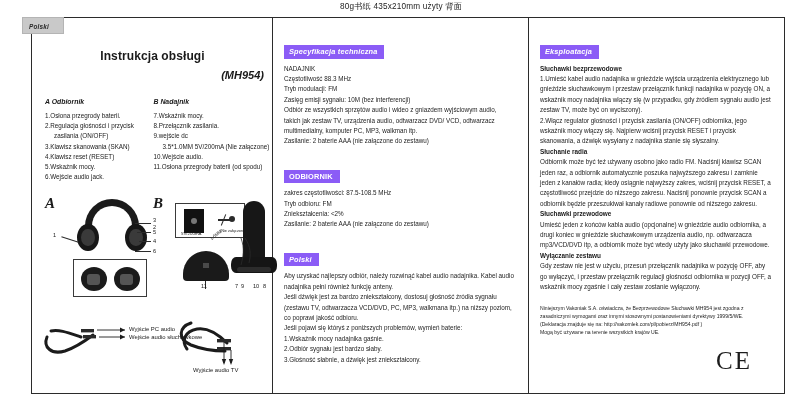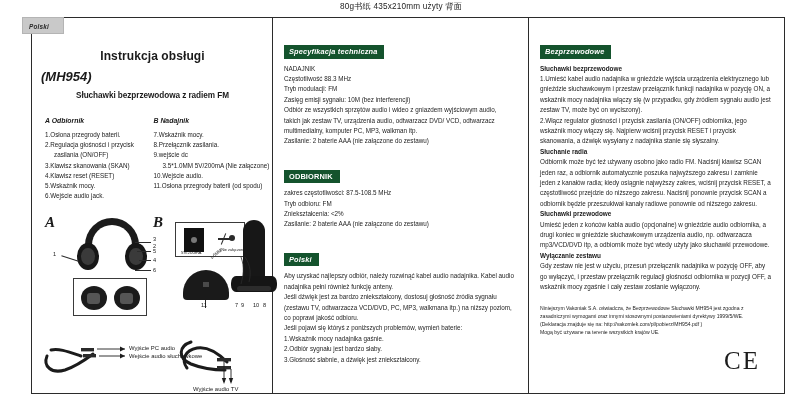--- a/index.html
+++ b/index.html
@@ -64,22 +64,22 @@
 
   
   .title {
     text-align: center;
     font-size: 12px;
     font-weight: bold;
     margin-top: 24px;
     letter-spacing: .1px;
   }
   .model {
-    text-align: left;
-    font-size: 13px;
+    text-align: right;
+    font-size: 11px;
     font-weight: bold;
     font-style: italic;
     margin-top: 6px;
   }
   .subtitle {
     text-align: center;
     font-size: 8.2px;
     font-weight: bold;
     margin-top: 7px;
     letter-spacing: -.05px;
@@ -262,21 +262,21 @@
   .cable-lbl {
     position: absolute;
     font-size: 5.9px;
     color: #1a1a1a;
     white-space: nowrap;
   }
 
   
   .sect-head {
     display: inline-block;
-    background: #14532d;
+    background: #8b5cf6;
     color: #ffffff;
     font-size: 7.4px;
     font-weight: bold;
     font-style: italic;
     padding: 2px 7px 2.5px 5px;
     margin-bottom: 5px;
     letter-spacing: .15px;
   }
   .sect-head.plain {
     font-style: normal;
@@ -292,21 +292,21 @@
     font-weight: bold;
     line-height: 10.4px;
     margin: 0;
   }
   .spacer-12 { height: 12px; }
   .spacer-18 { height: 18px; }
 
   
   .ce-mark {
     position: absolute;
-    right: 24px; bottom: 18px;
+    right: 32px; bottom: 18px;
     font-family: "Liberation Serif", "DejaVu Serif", serif;
     font-size: 25px;
     letter-spacing: 2px;
     color: #1c1c1c;
   }
   .legal p { margin:0; font-size: 5.1px; line-height: 8px; color:#222; }
 </style>
 </head>
 <body>
 
@@ -316,21 +316,20 @@
   <span>Polski</span>
 </div>
 
 <div class="sheet">
   <div class="cols">
 
     <div class="col col-left">
       <div class="col-inner">
         <div class="title">Instrukcja obsługi</div>
         <div class="model">(MH954)</div>
-        <div class="subtitle">Słuchawki bezprzewodowa z radiem FM</div>
 
         <div class="parts">
           <div class="parts-col">
             <div class="parts-head">A Odbiornik</div>
             <ul>
               <li>1.Osłona przegrody baterii.</li>
               <li>2.Regulacja głośności i przycisk</li>
               <li class="indent">zasilania (ON/OFF)</li>
               <li>3.Klawisz skanowania (SKAN)</li>
               <li>4.Klawisz reset (RESET)</li>
@@ -463,21 +462,21 @@
         <p class="body">co poprawi jakość odbioru.</p>
         <p class="body">Jeśli pojawi się któryś z poniższych problemów, wymień baterie:</p>
         <p class="body">1.Wskaźnik mocy nadajnika gaśnie.</p>
         <p class="body">2.Odbiór sygnału jest bardzo słaby.</p>
         <p class="body">3.Głośność słabnie, a dźwięk jest zniekształcony.</p>
       </div>
     </div>
 
     <div class="col col-right">
       <div class="col-inner" style="padding-top:22px; padding-left:11px; padding-right:7px;">
-        <div class="sect-head">Bezprzewodowe</div>
+        <div class="sect-head">Eksploatacja</div>
 
         <p class="sub-bold">Słuchawki bezprzewodowe</p>
         <p class="body">1.Umieść kabel audio nadajnika w gnieździe wyjścia urządzenia elektrycznego lub</p>
         <p class="body">gnieździe słuchawkowym i przestaw przełącznik funkcji nadajnika w pozycję ON, a</p>
         <p class="body">wskaźnik mocy nadajnika włączy się (w przypadku, gdy źródłem sygnału audio jest</p>
         <p class="body">zestaw TV, może być on wyciszony).</p>
         <p class="body">2.Włącz regulator głośności i przycisk zasilania (ON/OFF) odbiornika, jego</p>
         <p class="body">wskaźnik mocy włączy się. Najpierw wciśnij przycisk RESET i przycisk</p>
         <p class="body">skanowania, a dźwięk wysyłany z nadajnika stanie się słyszalny.</p>
 

